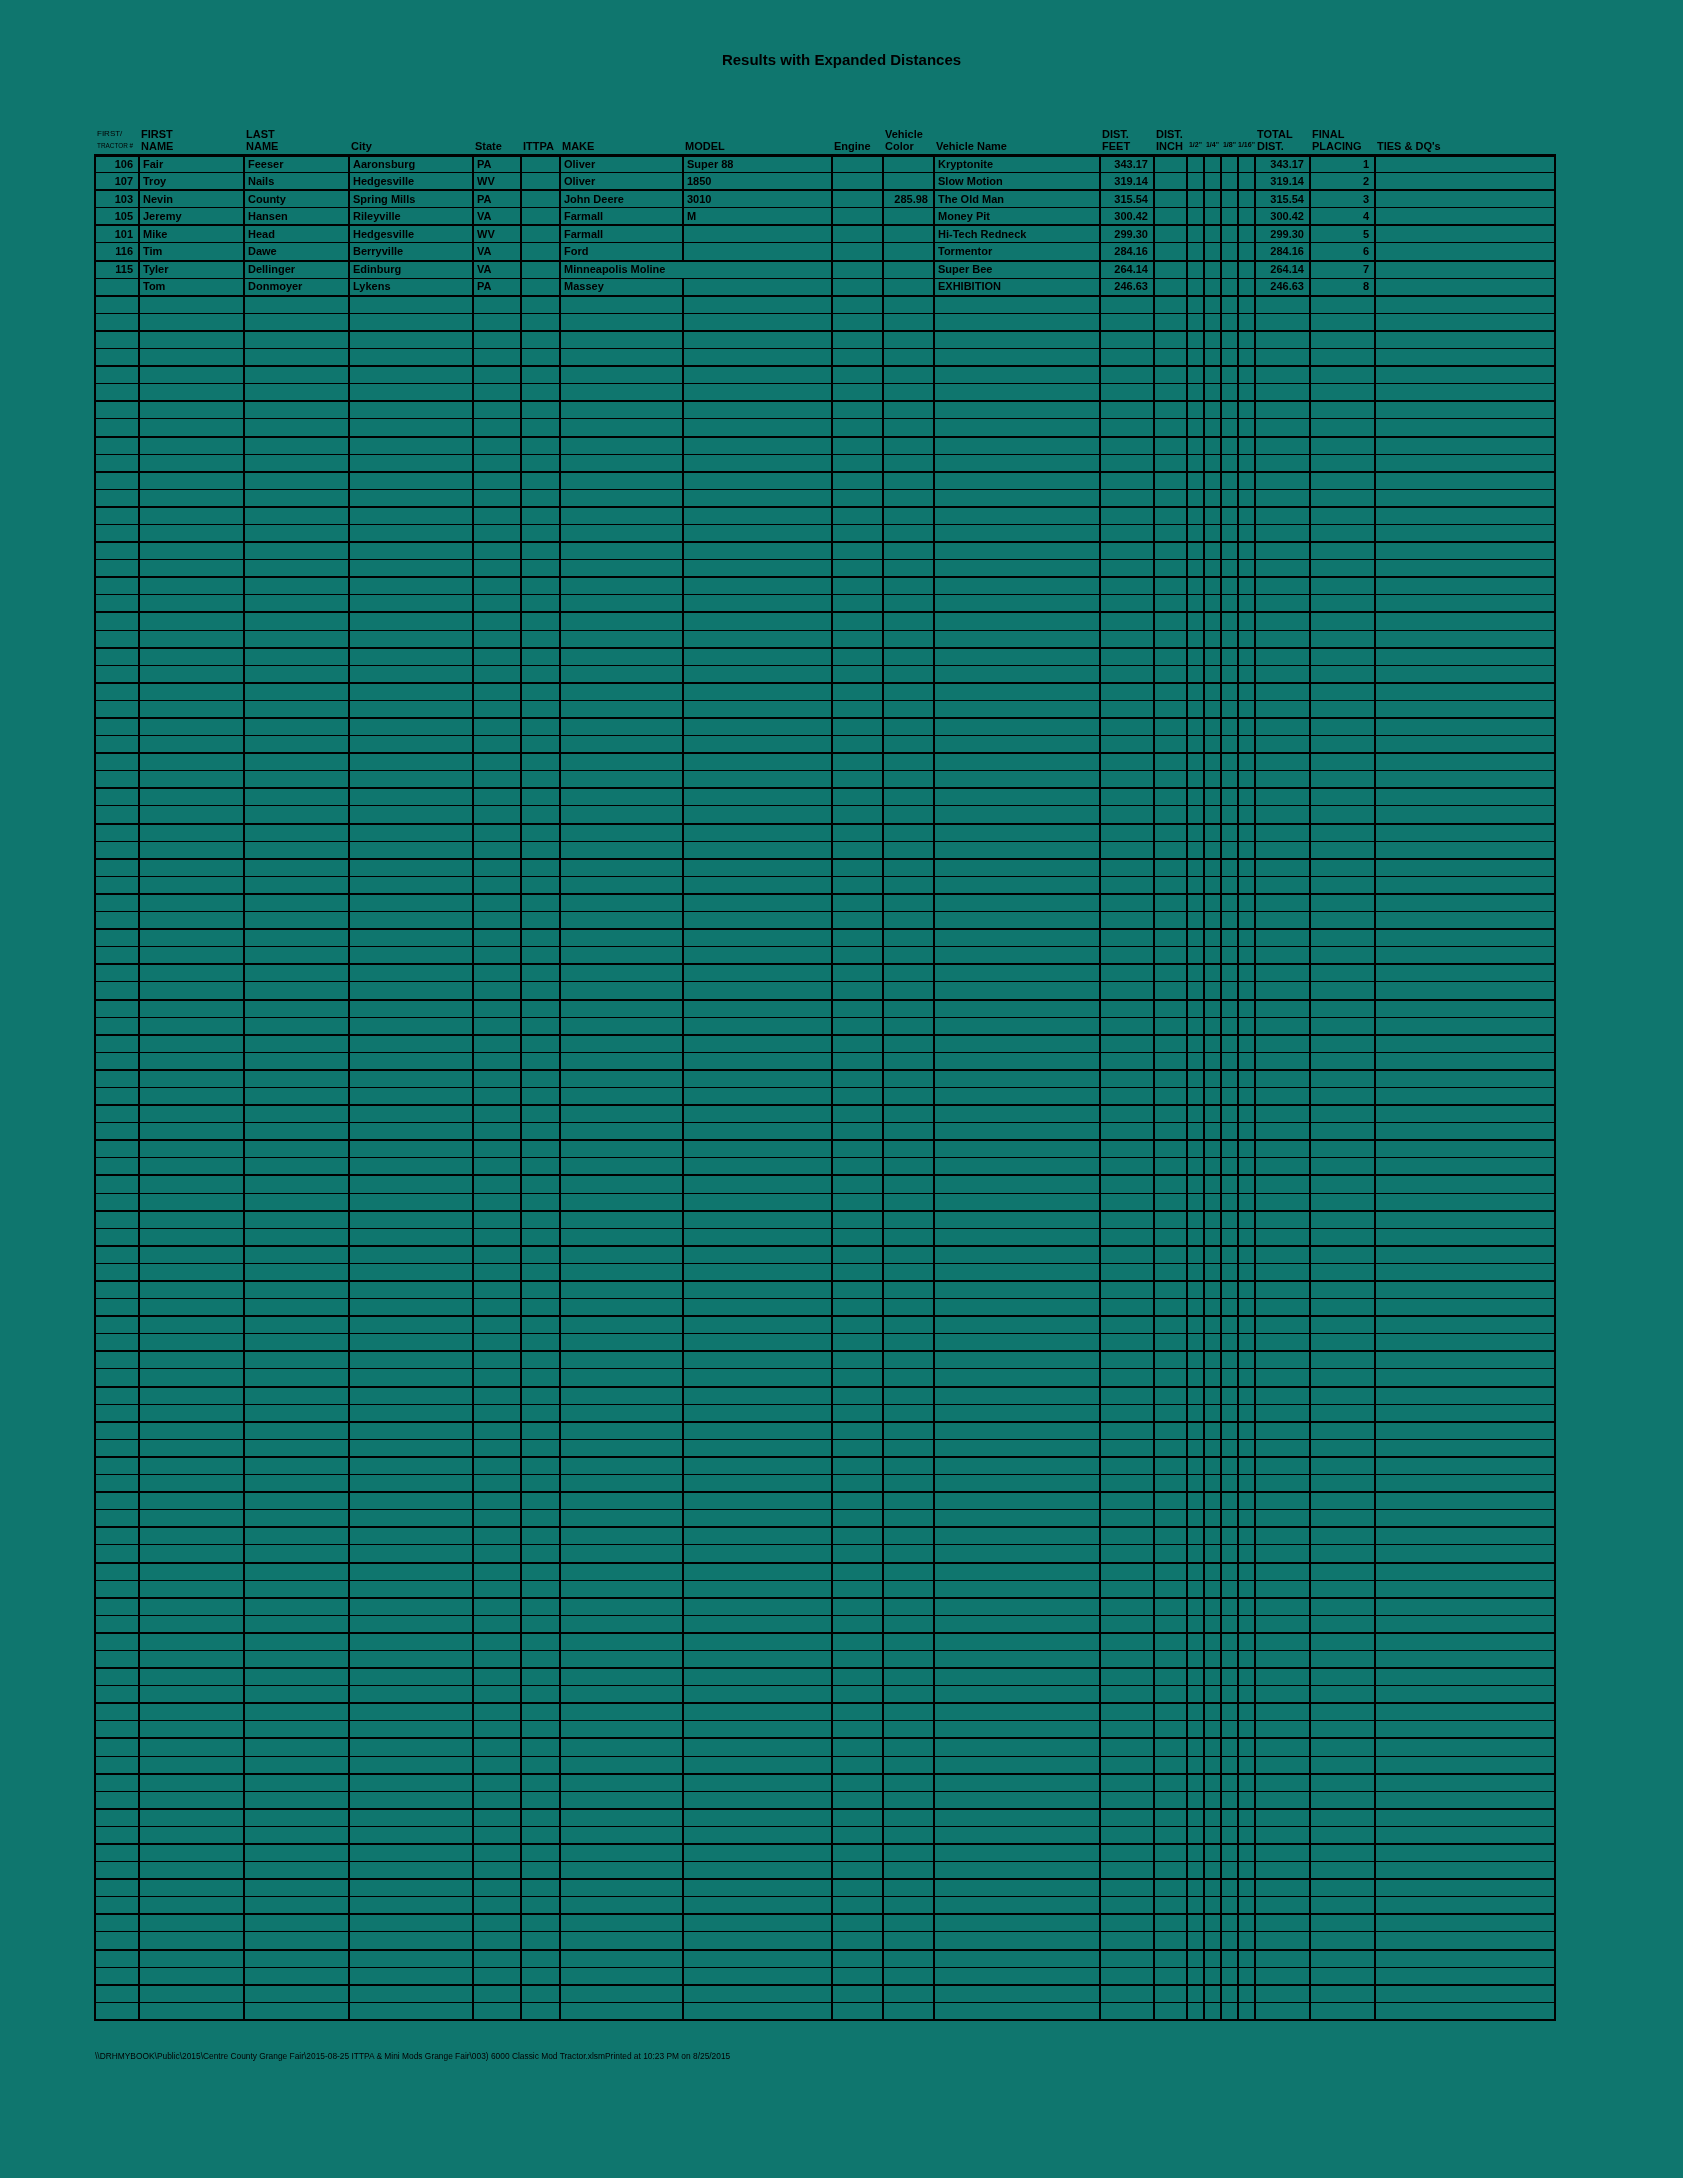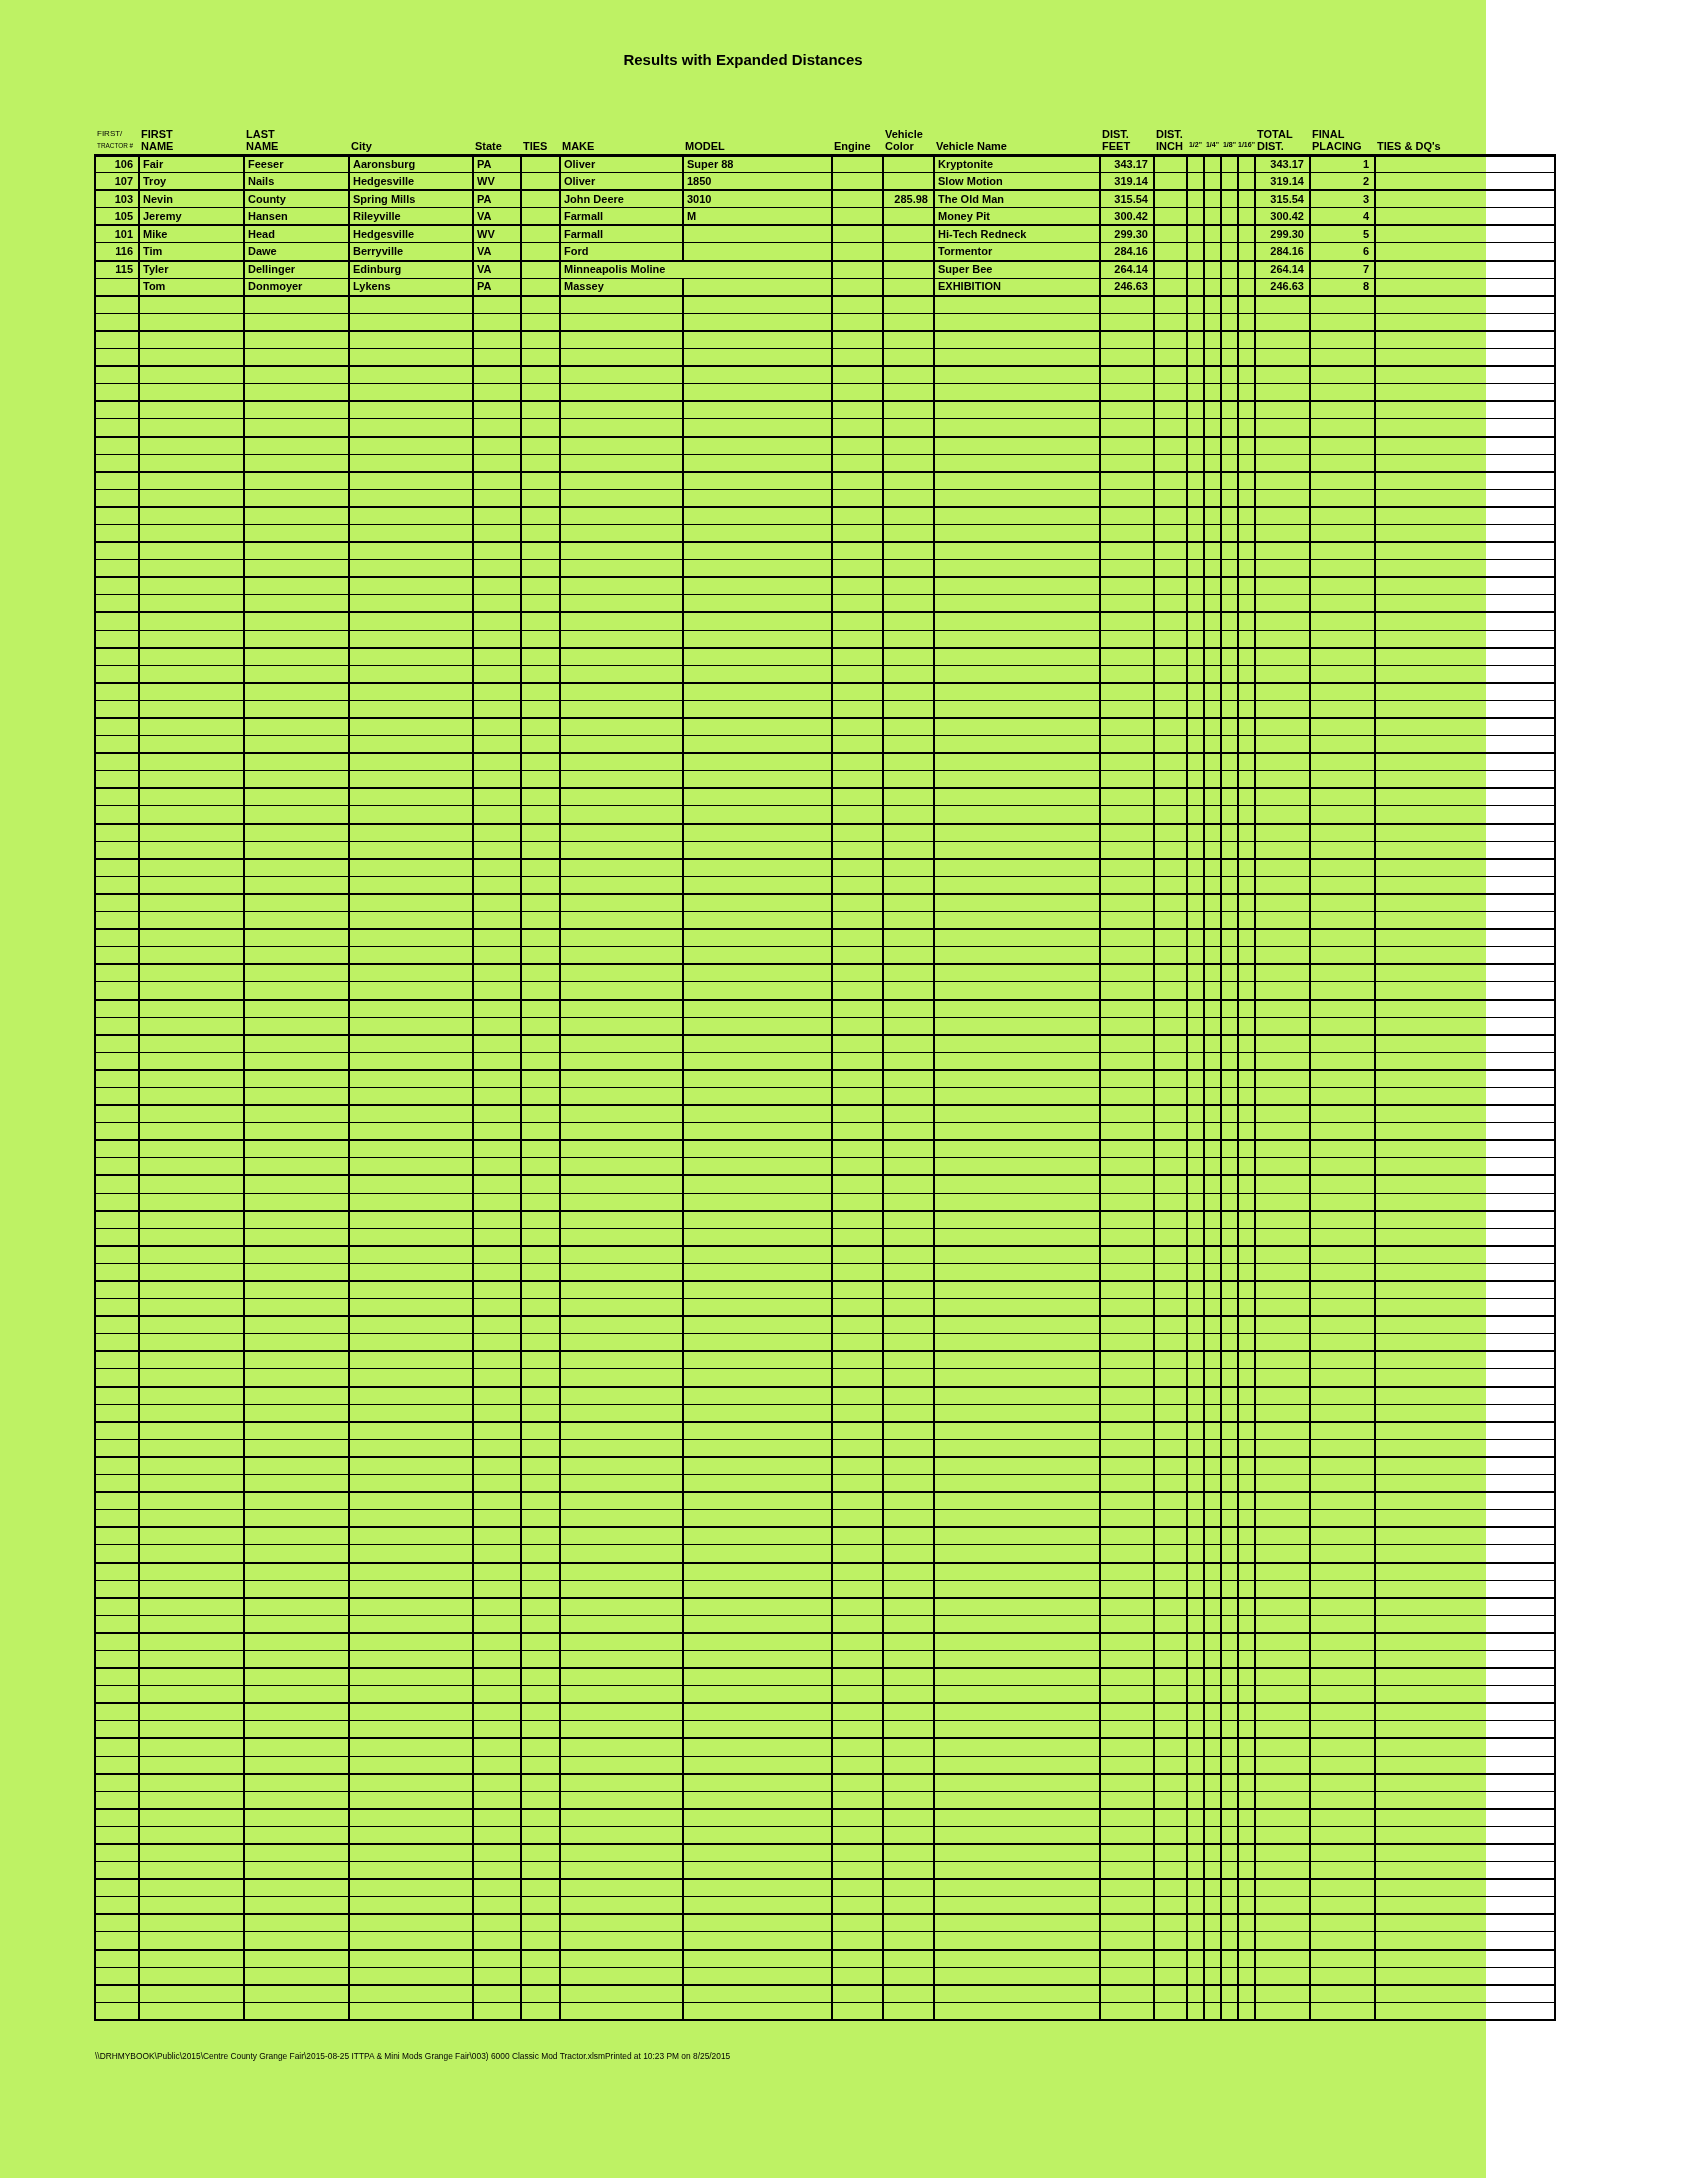--- a/index.html
+++ b/index.html
@@ -1,21 +1,21 @@
 <!DOCTYPE html>
 <html><head>
 <meta charset="utf-8">
 <style>
   html,body{margin:0;padding:0;}
   body{
     width:1683px;height:2178px;background:#ffffff;
     font-family:"Liberation Sans", sans-serif;color:#000;
     position:relative;overflow:hidden;
   }
-  .page{position:relative;width:1486px;height:2178px;background:#bef264;}
+  .page{position:relative;width:1683px;height:2178px;background:#0f766e;}
   .title-block{padding-top:49px;text-align:center;font-weight:bold;font-size:15px;line-height:21px;}
   table.results{
     border-collapse:collapse;table-layout:fixed;
     margin:43px 0 0 94px;width:1460px;
   }
   thead th{
     border:none;vertical-align:bottom;text-align:left;
     font-weight:bold;font-size:11px;line-height:12.4px;
     padding:0 2px 1px 2px;overflow:visible;white-space:nowrap;
     border-bottom:3px solid #000;
@@ -79,21 +79,21 @@
     <thead>
       <tr id="header-row">
           <th class="h-driver">
             <span class="h-top">FIRST/</span>
             <span class="h-bot">TRACTOR #</span>
           </th>
           <th><span class="h-top">FIRST</span><span class="h-bot">NAME</span></th>
           <th><span class="h-top">LAST</span><span class="h-bot">NAME</span></th>
           <th><span class="h-top"></span><span class="h-bot">City</span></th>
           <th><span class="h-top"></span><span class="h-bot">State</span></th>
-          <th><span class="h-top"></span><span class="h-bot">TIES</span></th>
+          <th><span class="h-top"></span><span class="h-bot">ITTPA</span></th>
           <th><span class="h-top"></span><span class="h-bot">MAKE</span></th>
           <th><span class="h-top"></span><span class="h-bot">MODEL</span></th>
           <th><span class="h-top"></span><span class="h-bot">Engine</span></th>
           <th class="h-center"><span class="h-top">Vehicle</span><span class="h-bot">Color</span></th>
           <th><span class="h-top"></span><span class="h-bot">Vehicle Name</span></th>
           <th><span class="h-top">DIST.</span><span class="h-bot">FEET</span></th>
           <th><span class="h-top">DIST.</span><span class="h-bot">INCH</span></th>
           <th class="h-tiny"><span class="h-top"></span><span class="h-bot">1/2"</span></th>
           <th class="h-tiny"><span class="h-top"></span><span class="h-bot">1/4"</span></th>
           <th class="h-tiny"><span class="h-top"></span><span class="h-bot">1/8"</span></th>

